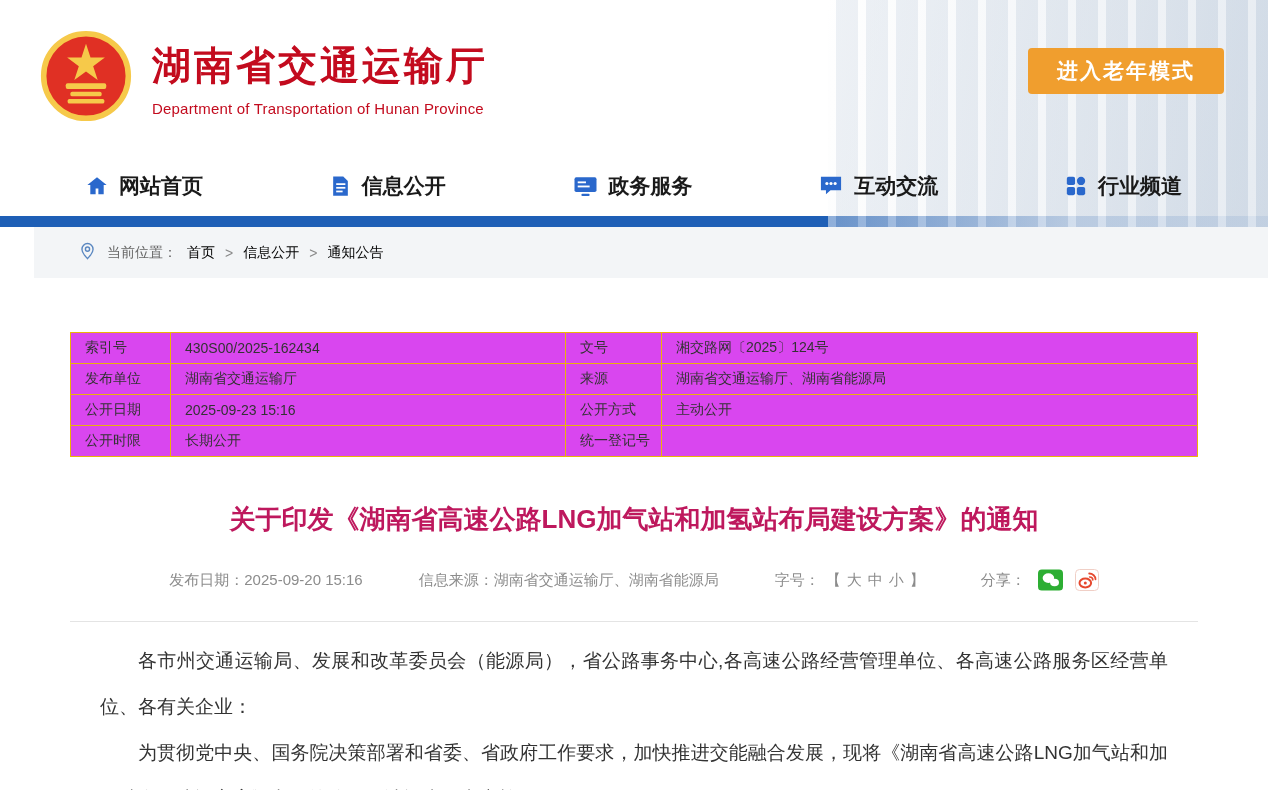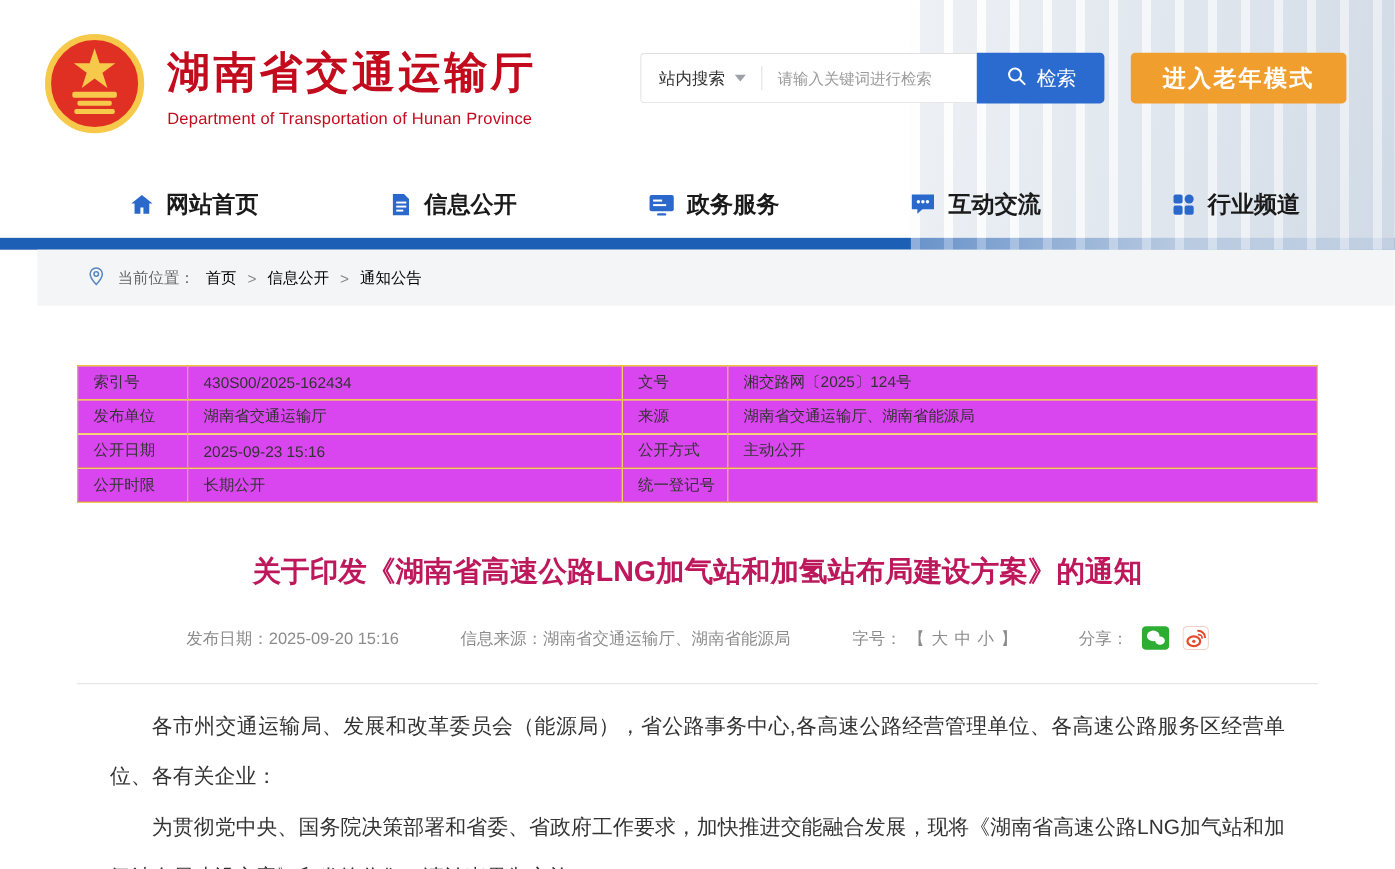--- a/index.html
+++ b/index.html
@@ -32,21 +32,21 @@
     font-family:inherit; }
   .search-box input::placeholder { color:#9b9b9b; }
   .search-btn { width:116px; border:none; background:#2b6bd0; color:#fff; font-size:18px;
     display:flex; align-items:center; justify-content:center; gap:9px; cursor:pointer;
     border-radius:0 4px 4px 0; font-family:inherit; }
   .elder-btn { width:196px; height:46px; border:none; border-radius:4px; background:#f09e2e;
     color:#fff; font-size:21px; font-weight:bold; cursor:pointer; letter-spacing:2px;
     font-family:inherit; }
 
   .main-nav { position:relative; z-index:1; height:60px; display:flex; align-items:center;
-    justify-content:space-between; padding:0 86px;margin-left:32px; }
+    justify-content:space-between; padding:0 86px; }
   .nav-item { display:flex; align-items:center; gap:11px; font-size:21px; font-weight:bold;
     color:#1a1a1a; cursor:pointer; white-space:nowrap; }
   .nav-item svg { display:block; }
 
   .blue-strip { height:11px; background:#1e5fb6; }
 
   
   .breadcrumb-bar { height:51px; background:#f3f5f7; display:flex; align-items:center;
     padding:0 44px; gap:10px; font-size:14px; color:#666;margin-left:34px; }
   .crumb { cursor:pointer; color:#000000; }
@@ -93,39 +93,20 @@
           <rect x="30" y="75" width="40" height="5" rx="2" fill="#f6c94a"></rect>
         </svg>
       </span>
       <div>
         <div class="site-title">湖南省交通运输厅</div>
         <div class="site-subtitle">Department of Transportation of Hunan Province</div>
       </div>
     </div>
 
     <div class="header-right">
-      <div class="search-group">
-        <div class="search-box">
-          <div class="search-scope">
-            <span>站内搜索</span>
-            <span class="caret"></span>
-          </div>
-          <span class="v-div"></span>
-          <input type="text" placeholder="请输入关键词进行检索" style="">
-        </div>
-        <button class="search-btn">
-          <span>
-            <svg width="20" height="20" viewBox="0 0 24 24">
-                <circle cx="10.5" cy="10.5" r="6.5" fill="none" stroke="#fff" stroke-width="2.2"></circle>
-                <line x1="15.6" y1="15.6" x2="21" y2="21" stroke="#fff" stroke-width="2.2" stroke-linecap="round"></line>
-              </svg>
-          </span>
-          <span>检索</span>
-        </button>
-      </div>
       <button class="elder-btn">进入老年模式</button>
     </div>
   </header>
 
   <nav class="main-nav">
     <div class="nav-item">
       <span>
         <svg width="22" height="22" viewBox="0 0 24 24" fill="#2a68cc">
             <path d="M12 2.5 1.5 11h3.2v10h5.8v-6.2h3V21h5.8V11h3.2Z"></path>
           </svg>

